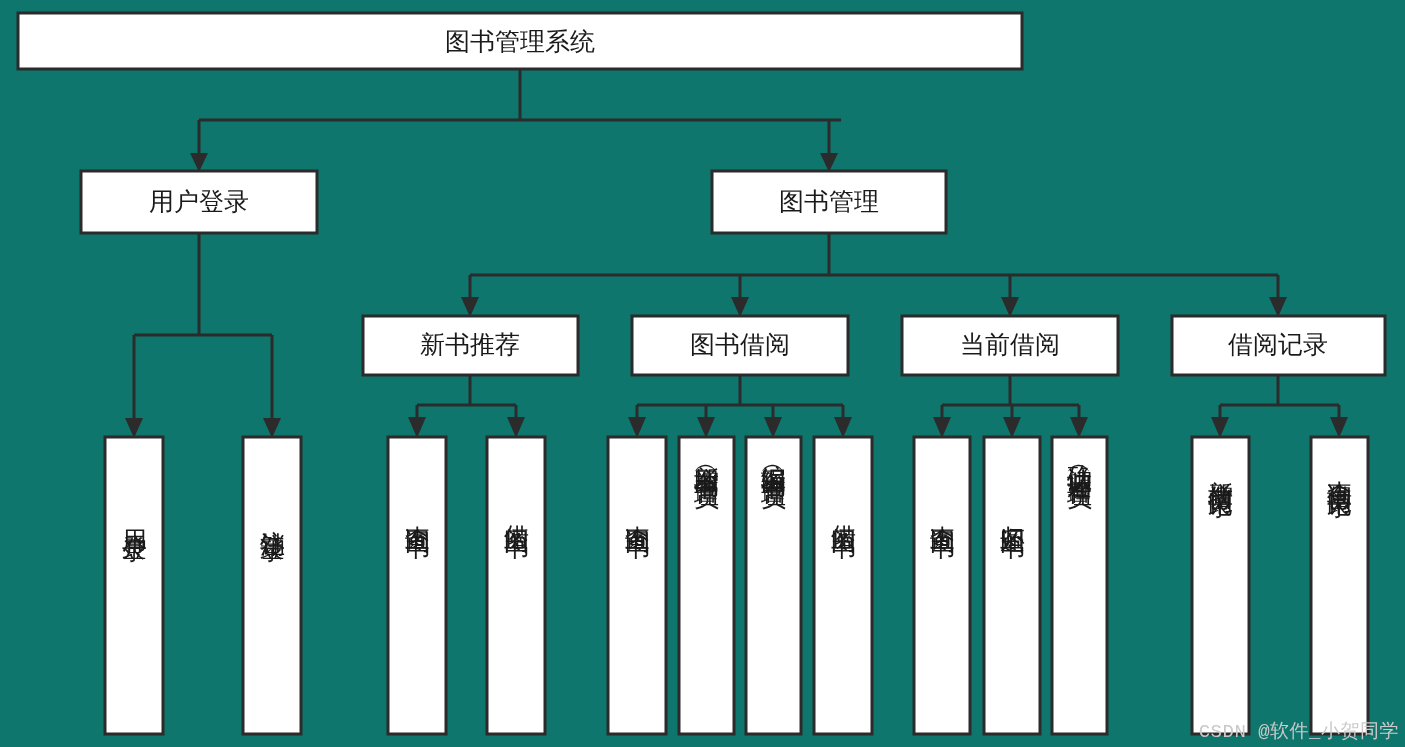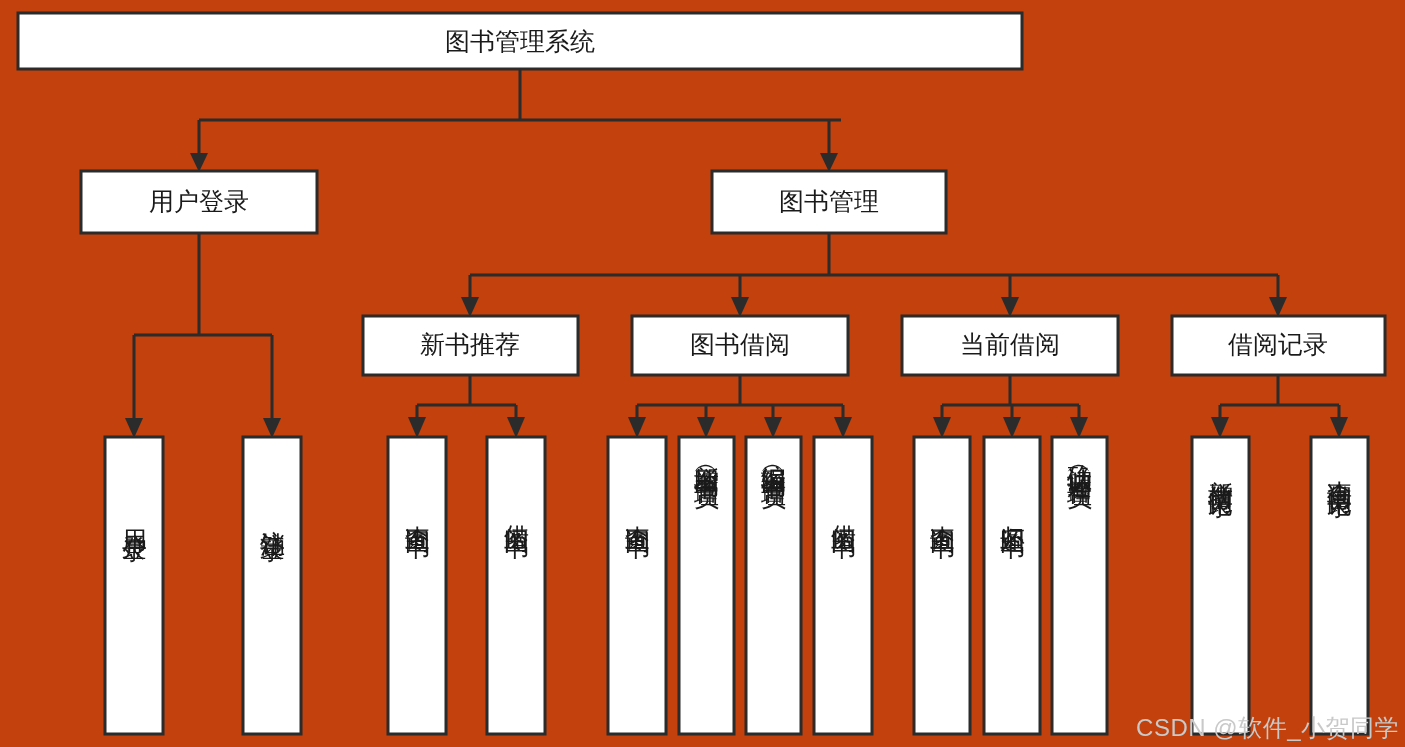--- a/index.html
+++ b/index.html
@@ -10,21 +10,21 @@
   body {
     width: 1405px;
     height: 747px;
     overflow: hidden;
     font-family: "Liberation Sans", "DejaVu Sans", sans-serif;
   }
   #diagram-root {
     position: relative;
     width: 1405px;
     height: 747px;
-    background: #c2410c;
+    background: #0f766e;
   }
   svg#tree-svg {
     position: absolute;
     left: 0;
     top: 0;
     width: 1405px;
     height: 747px;
   }
   .node-box {
     fill: #ffffff;
@@ -59,22 +59,22 @@
     color: #1a1a1a;
     letter-spacing: 3px;
     white-space: nowrap;
     text-align: left;
     pointer-events: none;
   }
   .watermark {
     position: absolute;
     right: 6px;
     bottom: 3px;
-    font-family: Liberation Sans, sans-serif;
-    font-size: 24px;
+    font-family: Liberation Mono, monospace;
+    font-size: 19px;
     color: #c9c9c9;
     letter-spacing: 0.5px;
     white-space: nowrap;
     margin-top: 9px;
   }
 </style>
 </head>
 <body>
 
 <div id="diagram-root">

